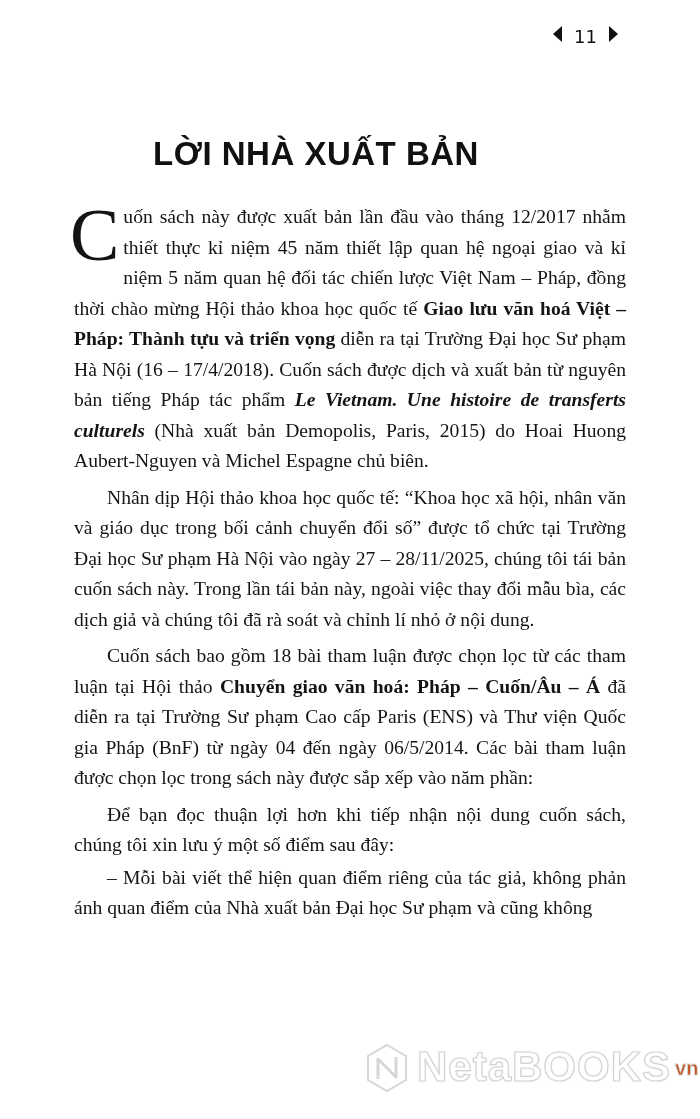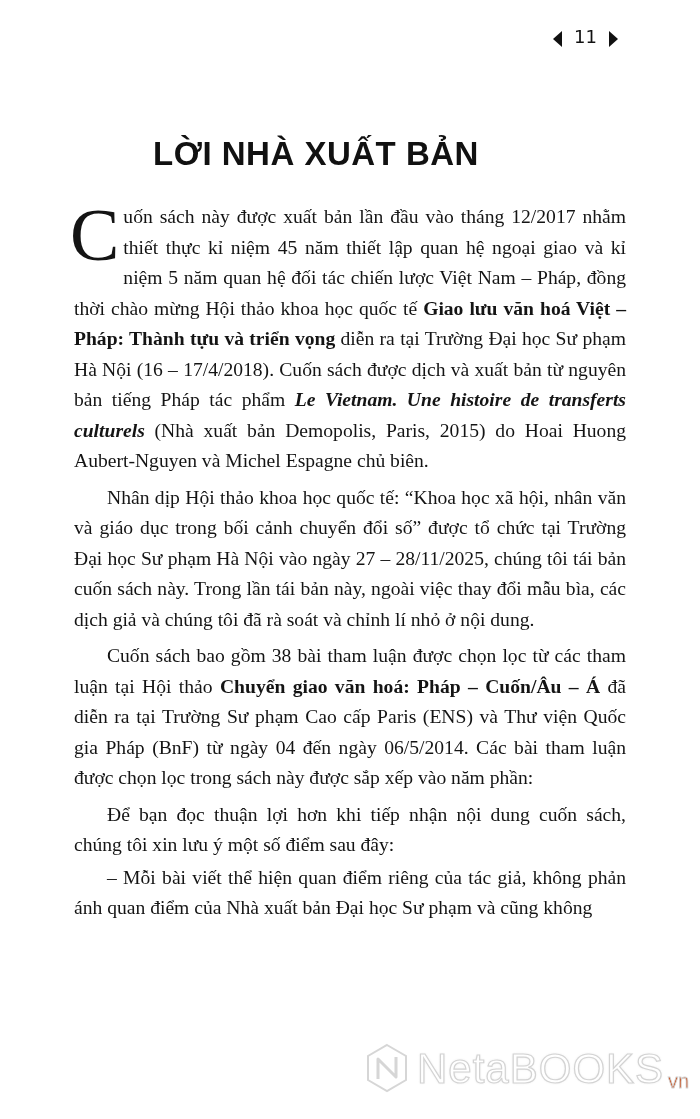--- a/index.html
+++ b/index.html
@@ -1,48 +1,48 @@
 <!DOCTYPE html>
 <html><head>
 <meta charset="utf-8">
 <style>
   html, body { margin: 0; padding: 0; background: #ffffff; }
   body { width: 700px; height: 1119px; position: relative; overflow: hidden; font-family: "Liberation Serif", "DejaVu Serif", serif; color: #141414; }
-  .page-nav { position: absolute; top: 26px; left: 553px; display: flex; align-items: flex-end; gap: 12px; font-family: "DejaVu Sans", "Liberation Sans", sans-serif; font-size: 18px; color: #111; }
+  .page-nav { position: absolute; top: 26px; left: 553px; display: flex; align-items: flex-start; gap: 12px; font-family: "DejaVu Sans", "Liberation Sans", sans-serif; font-size: 18px; color: #111; }
   .tri-left { width: 0; height: 0; border-top: 8px solid transparent; border-bottom: 8px solid transparent; border-right: 9px solid #111; }
   .tri-right { width: 0; height: 0; border-top: 8px solid transparent; border-bottom: 8px solid transparent; border-left: 9px solid #111; }
   h1 { position: absolute; top: 135px; left: 0; width: 632px; margin: 0; text-align: center; font-family: "Liberation Sans", "DejaVu Sans", sans-serif; font-weight: bold; font-size: 33px; letter-spacing: 0.5px; color: #111; }
   .body-text { position: absolute; top: 202px; left: 74px; width: 552px; font-size: 19.6px; line-height: 30.5px; text-align: justify; }
   .body-text p { margin: 0; }
   .indent { text-indent: 33px; }
   .para-gap { margin-top: 6px !important; }
   .dropcap { float: left; font-size: 74px; line-height: 58px; margin: 4px 4px 0 -4px; font-family: "Liberation Serif", serif; }
   .list-item { padding-left: 33px; text-align: left; }
-  .watermark { position: absolute; left: 365px; top: 1043px; display: flex; align-items: flex-end; gap: 8px; opacity: 0.9; }
+  .watermark { position: absolute; left: 365px; top: 1043px; display: flex; align-items: flex-start; gap: 8px; opacity: 0.9; font-weight: bold; }
   .wm-hex { width: 44px; height: 50px; }
   .wm-text { font-family: "Liberation Sans", "DejaVu Sans", sans-serif; font-size: 42px; color: #fff; -webkit-text-stroke: 1.2px #cfcfcf; letter-spacing: 1px; text-shadow: 0 0 3px #e6e6e6; }
   .wm-sub { font-family: "Liberation Sans", sans-serif; font-size: 20px; color: #c2410c; -webkit-text-stroke: 0.8px #cfcfcf; margin-left: -4px; margin-top: 14px; }
 </style>
 </head>
 <body>
 
 <div class="page-nav">
   <span class="tri-left"></span>
   <span>11</span>
   <span class="tri-right"></span>
 </div>
 
 <h1>LỜI NHÀ XUẤT BẢN</h1>
 
 <div class="body-text">
   <p><span class="dropcap">C</span><span>uốn sách này được xuất bản lần đầu vào tháng 12/2017 nhằm thiết thực kỉ niệm 45 năm thiết lập quan hệ ngoại giao và kỉ niệm 5 năm quan hệ đối tác chiến lược Việt Nam – Pháp, đồng thời chào mừng Hội thảo khoa học quốc tế </span><b>Giao lưu văn hoá Việt – Pháp: Thành tựu và triển vọng</b><span> diễn ra tại Trường Đại học Sư phạm Hà Nội (16 – 17/4/2018). Cuốn sách được dịch và xuất bản từ nguyên bản tiếng Pháp tác phẩm </span><b><i>Le Vietnam. Une histoire de transferts culturels</i></b><span> (Nhà xuất bản Demopolis, Paris, 2015)  do Hoai Huong Aubert-Nguyen và Michel Espagne chủ biên.</span></p>
 
   <p class="indent para-gap">Nhân dịp Hội thảo khoa học quốc tế: “Khoa học xã hội, nhân văn và giáo dục trong bối cảnh chuyển đổi số” được tổ chức tại Trường Đại học Sư phạm Hà Nội vào ngày 27 – 28/11/2025, chúng tôi tái bản cuốn sách này. Trong lần tái bản này, ngoài việc thay đổi mẫu bìa, các dịch giả và chúng tôi đã rà soát và chỉnh lí nhỏ ở nội dung.</p>
 
-  <p class="indent para-gap"><span>Cuốn sách bao gồm 38 bài tham luận được chọn lọc từ các tham luận tại Hội thảo </span><b>Chuyển giao văn hoá: Pháp – Cuốn/Âu – Á</b><span> đã diễn ra tại Trường Sư phạm Cao cấp Paris (ENS) và Thư viện Quốc gia Pháp (BnF) từ ngày 04 đến ngày 06/5/2014. Các bài tham luận được chọn lọc trong sách này được sắp xếp vào năm phần:</span></p>
+  <p class="indent para-gap"><span>Cuốn sách bao gồm 18 bài tham luận được chọn lọc từ các tham luận tại Hội thảo </span><b>Chuyển giao văn hoá: Pháp – Cuốn/Âu – Á</b><span> đã diễn ra tại Trường Sư phạm Cao cấp Paris (ENS) và Thư viện Quốc gia Pháp (BnF) từ ngày 04 đến ngày 06/5/2014. Các bài tham luận được chọn lọc trong sách này được sắp xếp vào năm phần:</span></p>
 
 
   <p class="indent para-gap">Để bạn đọc thuận lợi hơn khi tiếp nhận nội dung cuốn sách, chúng tôi xin lưu ý một số điểm sau đây:</p>
   <p class="indent" style="margin-top:2px;">– Mỗi bài viết thể hiện quan điểm riêng của tác giả, không phản ánh quan điểm của Nhà xuất bản Đại học Sư phạm và cũng không</p>
 </div>
 
 <div class="watermark">
   <svg class="wm-hex" viewBox="0 0 44 50">
     <polygon points="22,2 41,13 41,37 22,48 3,37 3,13" fill="#fff" stroke="#d2d2d2" stroke-width="2"></polygon>
     <path d="M13,36 L13,16 L31,34 L31,14" fill="none" stroke="#d2d2d2" stroke-width="3" stroke-linejoin="round"></path>

